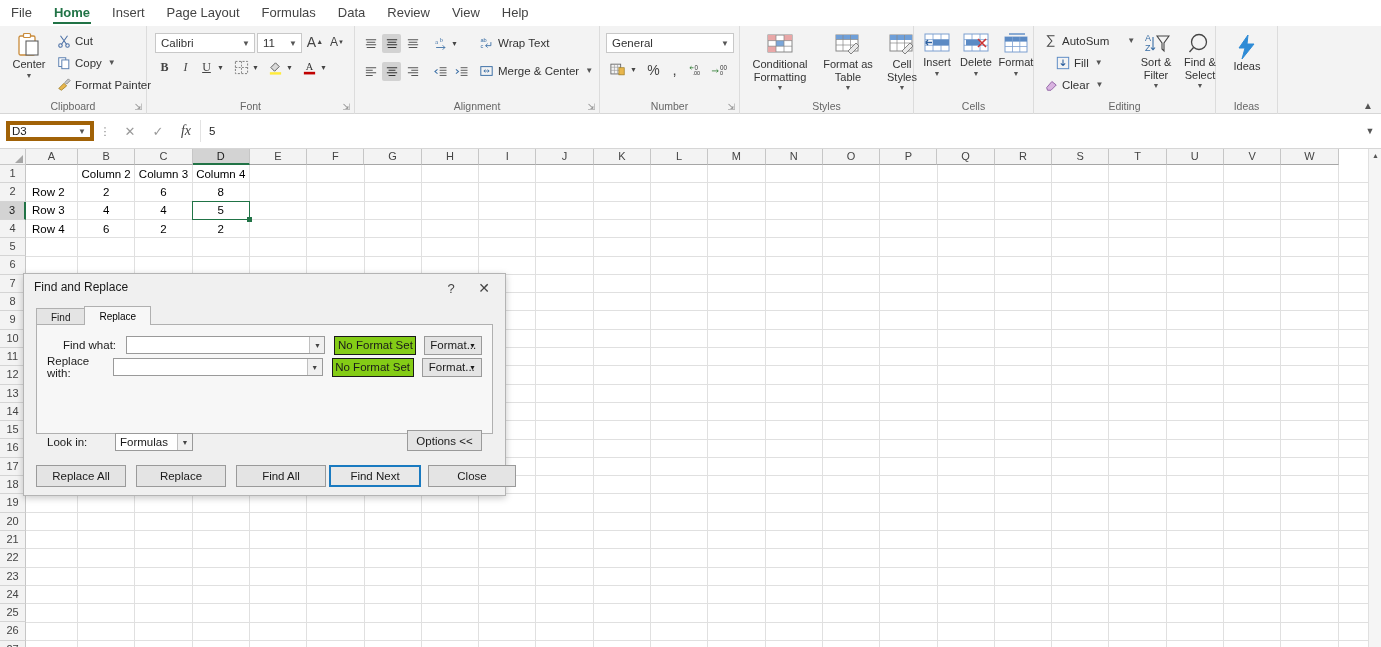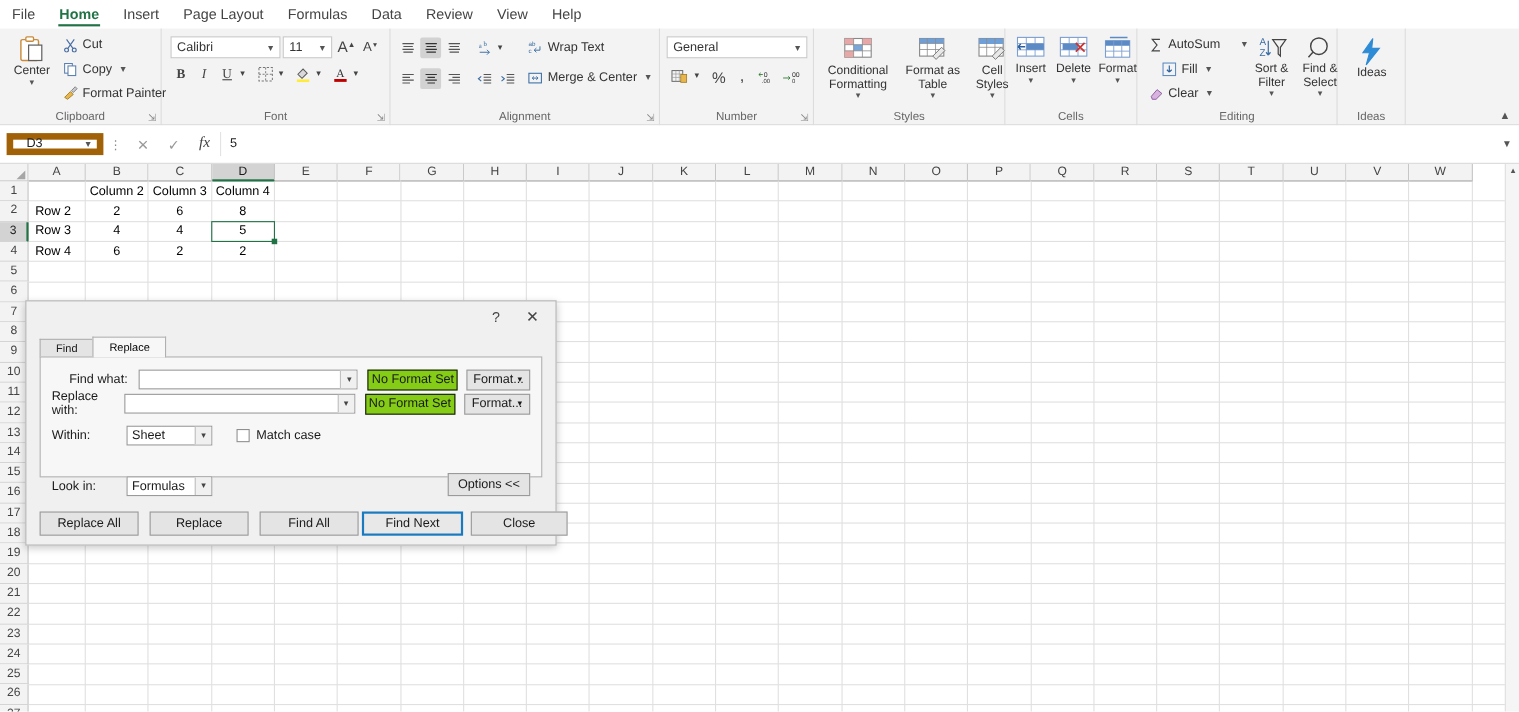--- a/index.html
+++ b/index.html
@@ -97,22 +97,22 @@
   }
 
   
   .fbar {
     position:absolute; top:114px; left:0; width:1381px; height:35px;
     background:#fff; border-bottom:1px solid #d6d6d6;
     display:flex; align-items:center;
   }
   .namebox {
     margin-left:6px; width:88px; height:20px; background:#fff;
-    border:6px solid #a16207; font-size:11.5px; color:#222;
-    display:flex; align-items:center; padding-left:12px;
+    border:4px solid #a16207; font-size:11.5px; color:#222;
+    display:flex; align-items:center; padding-left:2px;
   }
   .namebox .dd { margin-left:auto; margin-right:4px; font-size:8px; color:#555; }
   .fbdots { width:22px; text-align:center; font-size:11px; color:#888; }
   .fbicon { width:28px; text-align:center; font-size:13px; color:#999; }
   .fbicon.fx { font-style:italic; font-family:"Liberation Serif", serif; color:#444; font-size:14px;}
   .fbinput {
     flex:1; height:22px; font-size:11.5px; color:#222;
     display:flex; align-items:center; padding-left:8px;
     border-left:1px solid #e3e3e3;
   }
@@ -717,20 +717,23 @@
         <div class="cell" style="left: 166.6px; top: 54.9px; width: 56.3px; height: 17.3px;">2</div>
         <div class="selbox" style="left: 165.6px; top: 35.6px; width: 58.3px; height: 19.3px; border-color: rgb(33, 115, 70);"></div>
         <div class="selhandle" style="left: 220.9px; top: 51.9px; background: rgb(33, 115, 70);"></div>
       </div>
     <div class="vscroll">
       <div class="arrow-up">▲</div>
     </div>
   </div>
 
   <div class="dialog">
+    <div class="dlg-title">
+      <span>Find and Replace</span>
+    </div>
     <div class="dlg-help">?</div>
     <div class="dlg-close">✕</div>
 
     <div class="dlg-tabs">
       <div class="dlg-tab">
         <span>Find</span>
       </div>
       <div class="dlg-tab active">
         <span>Replace</span>
       </div>
@@ -761,31 +764,20 @@
         </div>
         <div class="fmtset" style="margin-left:9px;">
           <span>No Format Set</span>
         </div>
         <div class="fmtbtn" style="margin-left:8px;">
           <span>Format...</span>
           <span class="sp">▼</span>
         </div>
       </div>
 
-      <div class="dlg-row" style="top:61px;">
-        <span class="dlg-label">Within:</span>
-        <div class="combo" style="width:78px;">
-          <span>Sheet</span>
-          <span class="arrow">▼</span>
-        </div>
-        <div class="chk" style="margin-left:22px;">
-          <span class="chkbox"></span>
-          <span>Match case</span>
-        </div>
-      </div>
 
 
       <div class="dlg-row" style="top:107px;">
         <span class="dlg-label">Look in:</span>
         <div class="combo" style="width:78px;">
           <span>Formulas</span>
           <span class="arrow">▼</span>
         </div>
         <div class="optbtn" style="position:absolute; right:0px; top:-2px;">
           <span>Options &lt;&lt;</span>

